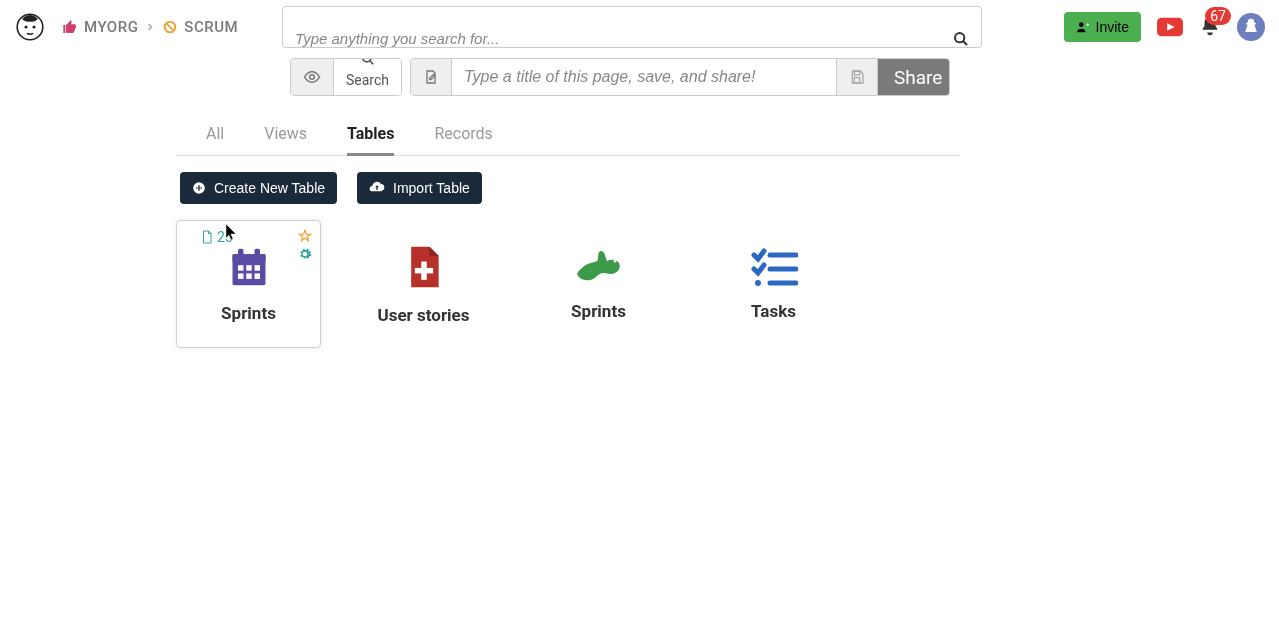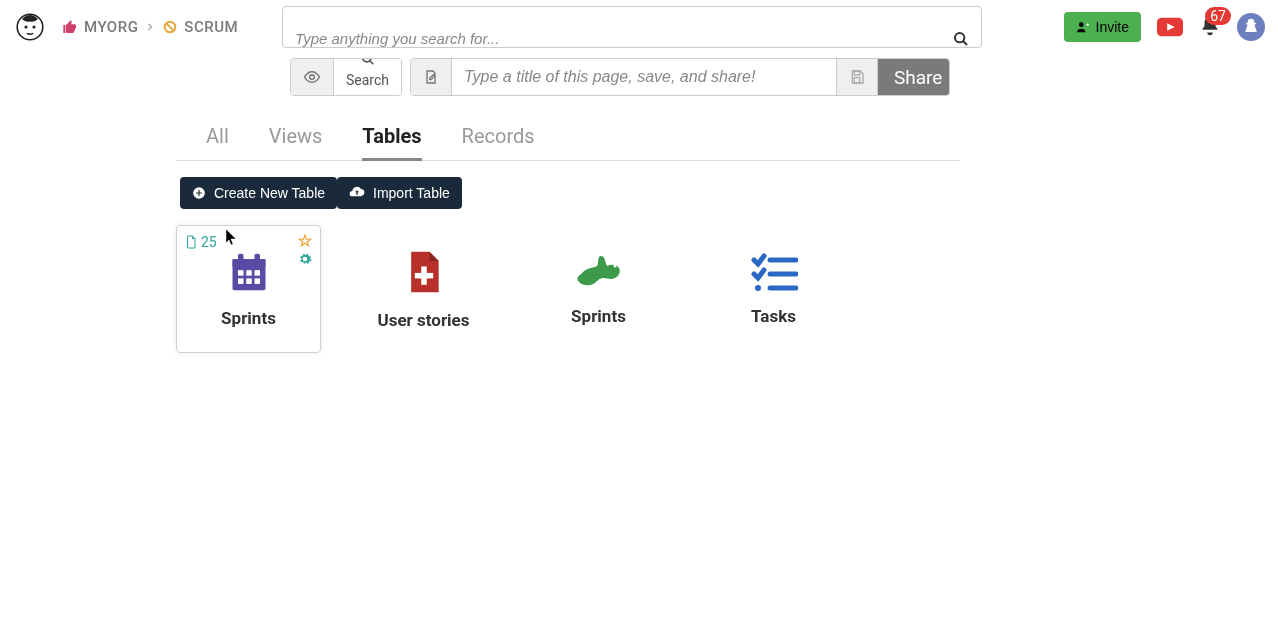--- a/index.html
+++ b/index.html
@@ -142,34 +142,34 @@
   }
 
   .tabs {
     display: flex;
     gap: 40px;
     border-bottom: 1px solid #ddd;
     padding: 8px 30px 0 30px;
   }
   .tab {
     color: #999;
-    font-size: 20px;
+    font-size: 16px;
     padding: 10px 0;
     cursor:pointer;
   }
   .tab.active {
     color: #222;
     font-weight: 700;
     border-bottom: 3px solid #888;
     margin-bottom: -1px;
   }
 
   .actions {
     display: flex;
-    gap: 0;
+    gap: 20px;
     padding: 16px 0 0 4px;
   }
   .dark-btn {
     background: #1a2a3a;
     color: #fff;
     border: none;
     border-radius: 4px;
     padding: 8px 12px;
     font-size: 14px;
     display: flex;
@@ -200,21 +200,21 @@
     box-shadow: 0 0 6px rgba(0,0,0,0.08);
   }
   .card .title {
     font-size: 17px;
     font-weight: 700;
     color: #333;
     margin-top: 14px;
   }
   .card .badge-top {
     position: absolute;
-    top: 8px; left: 8px;
+    top: 8px; left: 24px;
     color: #2fa59a;
     font-size: 14px;
     display:flex; align-items:center; gap:4px;
   }
   .card .corner {
     position: absolute;
     top: 8px; right: 8px;
     display:flex; flex-direction:column; gap:4px;
   }
   .star { color:#f0a030; }

